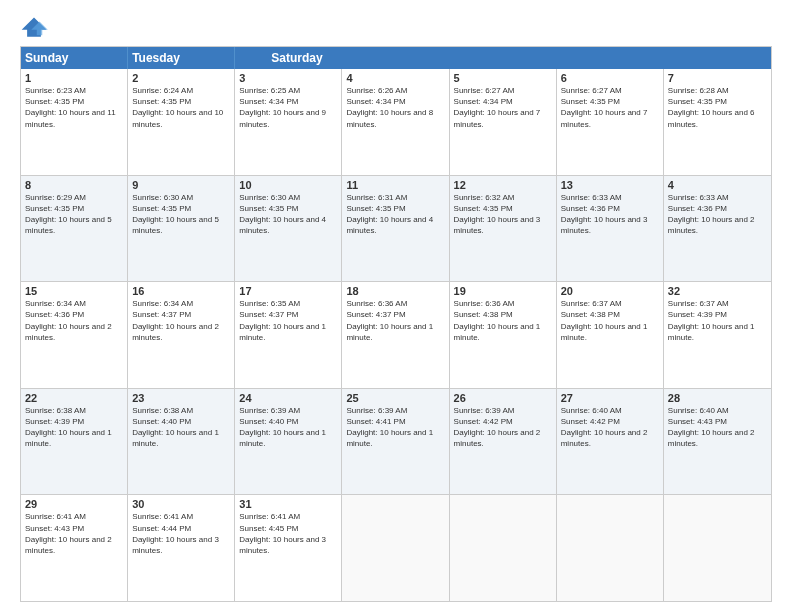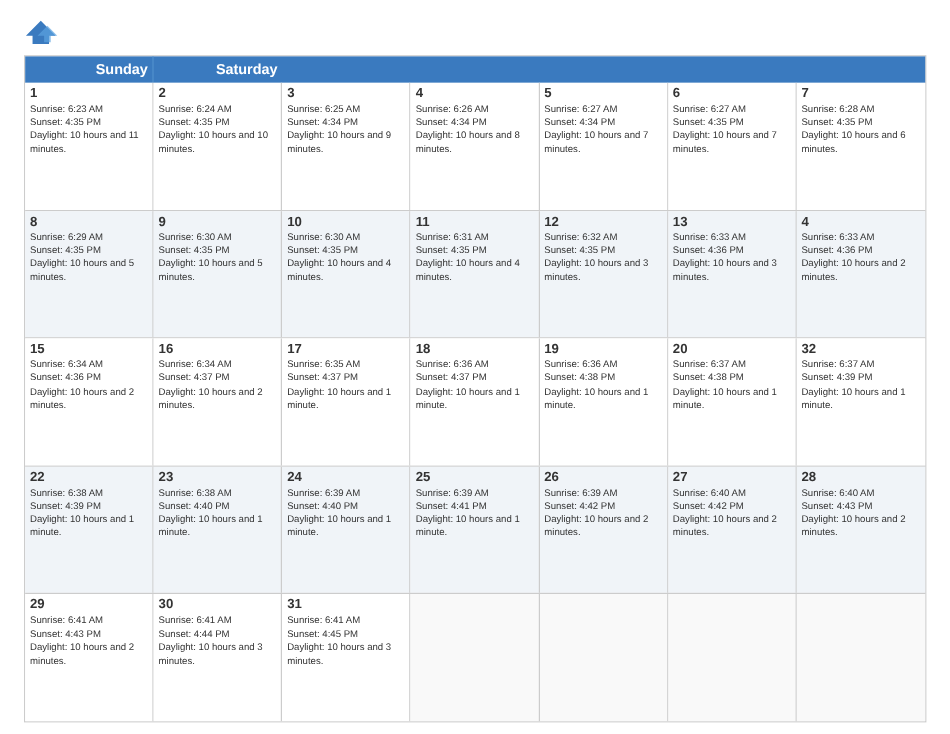--- a/index.html
+++ b/index.html
@@ -64,24 +64,24 @@
     .cal-header {
       display: grid;
       grid-template-columns: repeat(7, 1fr);
       background: #3a7abf;
     }
     .cal-header-cell {
       color: #fff;
       font-size: 12px;
       font-weight: bold;
       padding: 4px 4px;
-      text-align: right;
+      text-align: left;
       border-right: 1px solid #5090cc;
     }
-    .cal-header-cell:last-child { border-right: none; }
+    .cal-header-cell:last-child { border-right: none; margin-left: 32px; }
     .cal-body {
       display: flex;
       flex-direction: column;
       flex: 1;
     }
     .cal-row {
       display: grid;
       grid-template-columns: repeat(7, 1fr);
       flex: 1;
       border-top: 1px solid #ccc;
@@ -131,20 +131,21 @@
     </div>
     <div class="title-block">
       <div class="month-title"></div>
       <div class="subtitle"></div>
     </div>
   </div>
 
   <div class="calendar">
     <div class="cal-header">
     <div class="cal-header-cell">Sunday</div>
+        <div class="cal-header-cell">Tuesday</div>
         <div class="cal-header-cell">Saturday</div>
       </div>
     <div class="cal-body">
     <div class="cal-row">
           <div class="cal-cell">
             <div class="day-num">1</div>
             <div class="day-detail">Sunrise: 6:23 AM<br>Sunset: 4:35 PM<br>Daylight: 10 hours and 11 minutes.</div>
           </div>
           <div class="cal-cell">
             <div class="day-num">2</div>

